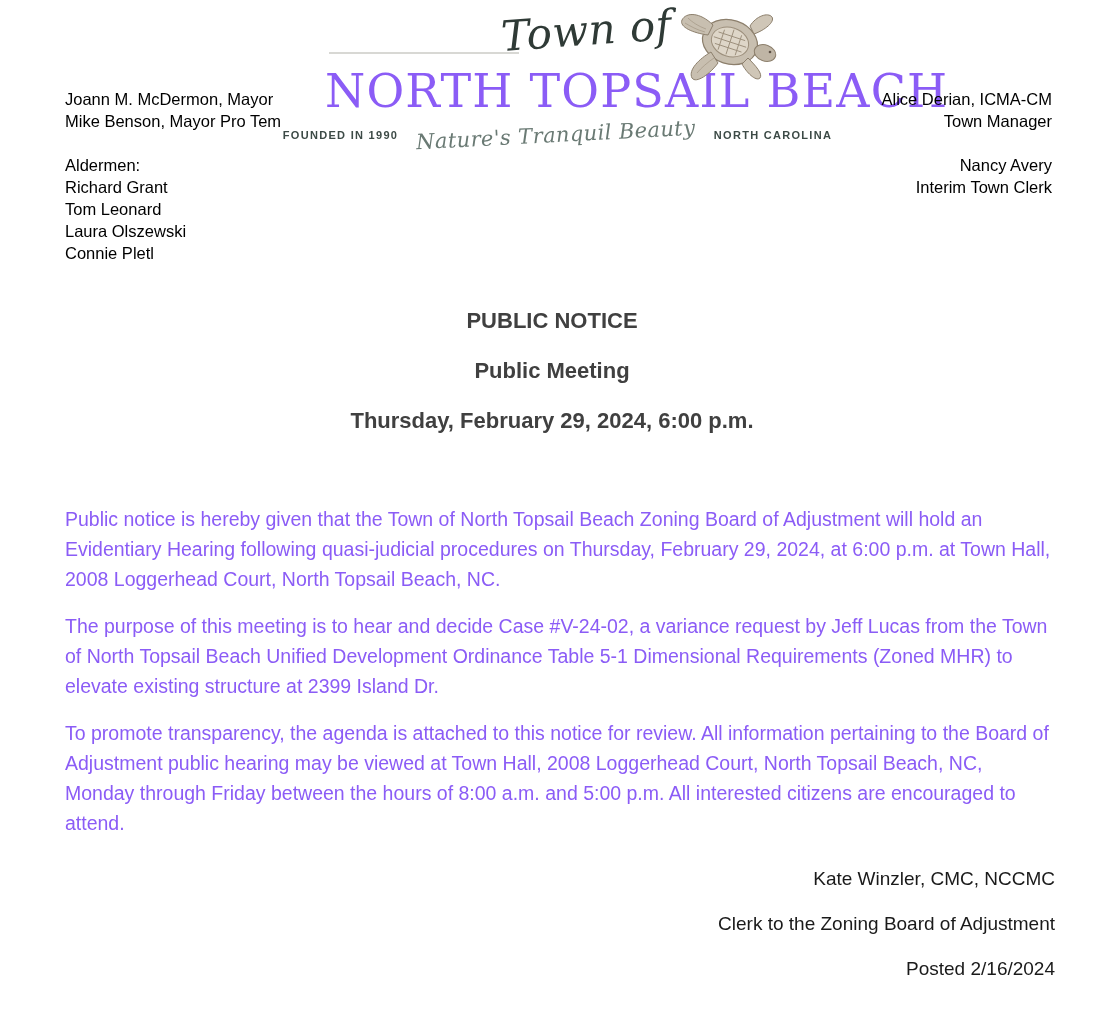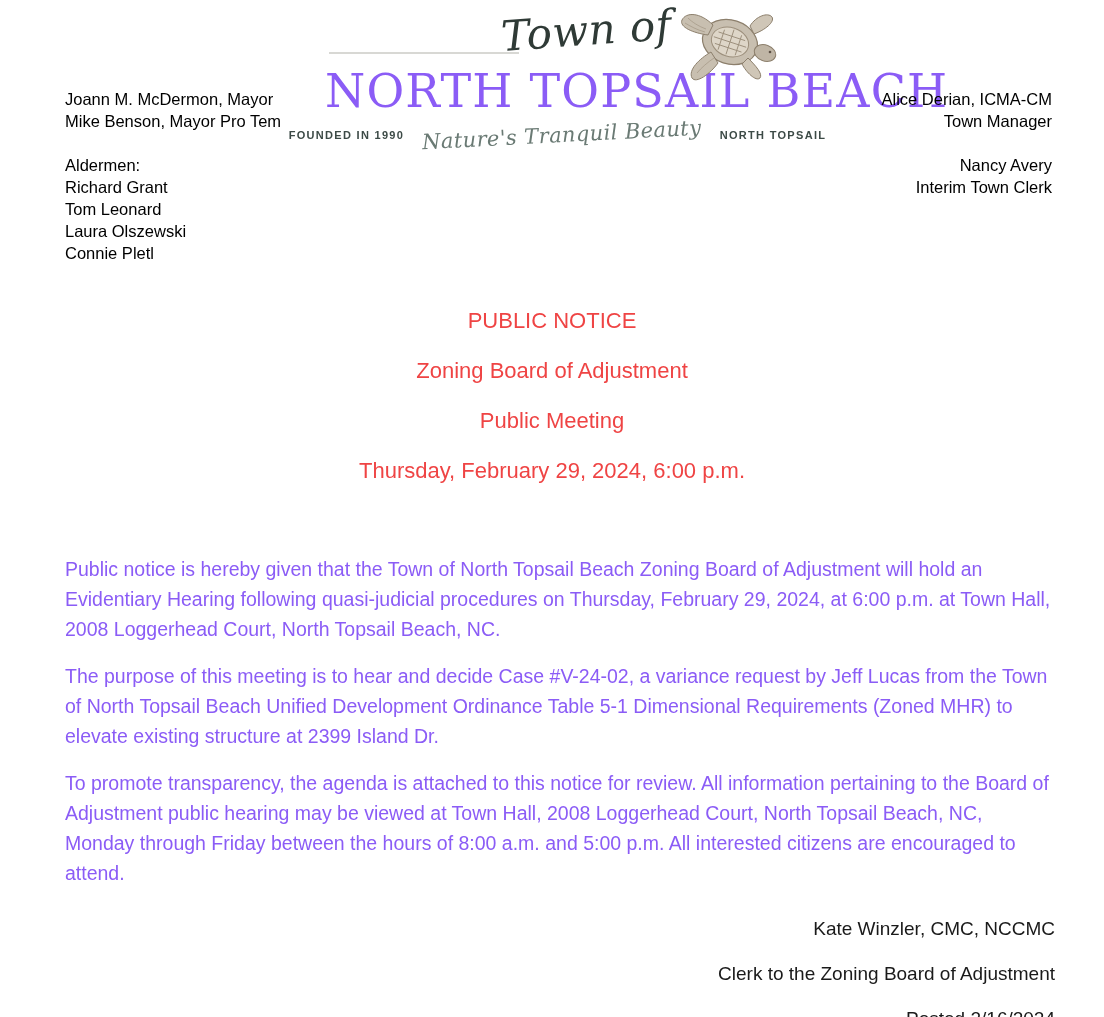--- a/index.html
+++ b/index.html
@@ -125,23 +125,23 @@
   }
   .spacer-line { height: 22px; }
 
   
   .title-block {
     text-align: center;
     margin-top: 46px;
   }
   .title-block .tline {
     font-size: 22px;
-    font-weight: normal;
+    font-weight: bold;
     line-height: 50px;
-    color: #ef4444;
+    color: #404040;
   }
 
   
   .body-block {
     margin: 58px 49px 0 65px;
   }
   .body-block p {
     margin: 0 0 17px 0;
     font-size: 19.5px;
     line-height: 30px;
@@ -206,21 +206,21 @@
 
     <div class="logo-main">
       <span>NORTH TOPSAIL BEACH</span>
     </div>
 
     <div class="logo-tagline">
       <span class="tag-small">FOUNDED IN 1990</span>
       <span class="tag-divider"></span>
       <span class="tag-script">Nature's Tranquil Beauty</span>
       <span class="tag-divider"></span>
-      <span class="tag-small">NORTH TOPSAIL</span>
+      <span class="tag-small">NORTH CAROLINA</span>
     </div>
   </div>
 
   <div class="officials-left">
     <div>Joann M. McDermon, Mayor</div>
     <div>Mike Benson, Mayor Pro Tem</div>
     <div class="spacer-line"></div>
     <div>Aldermen:</div>
     <div>Richard Grant</div>
     <div>Tom Leonard</div>
@@ -232,21 +232,20 @@
     <div>Alice Derian, ICMA-CM</div>
     <div>Town Manager</div>
     <div class="spacer-line"></div>
     <div>Nancy Avery</div>
     <div>Interim Town Clerk</div>
   </div>
 </div>
 
 <div class="title-block">
   <div class="tline">PUBLIC NOTICE</div>
-  <div class="tline">Zoning Board of Adjustment</div>
   <div class="tline">Public Meeting</div>
   <div class="tline">Thursday, February 29, 2024, 6:00 p.m.</div>
 </div>
 
 <div class="body-block">
   <p>Public notice is hereby given that the Town of North Topsail Beach Zoning Board of Adjustment will hold an Evidentiary Hearing following quasi-judicial procedures on Thursday, February 29, 2024, at 6:00 p.m. at Town Hall, 2008 Loggerhead Court, North Topsail Beach, NC.</p>
   <p>The purpose of this meeting is to hear and decide Case #V-24-02, a variance request by Jeff Lucas from the Town of North Topsail Beach Unified Development Ordinance Table 5-1 Dimensional Requirements (Zoned MHR) to elevate existing structure at 2399 Island Dr.</p>
   <p>To promote transparency, the agenda is attached to this notice for review. All information pertaining to the Board of Adjustment public hearing may be viewed at Town Hall, 2008 Loggerhead Court, North Topsail Beach, NC, Monday through Friday between the hours of 8:00 a.m. and 5:00 p.m. All interested citizens are encouraged to attend.</p>
 </div>
 

